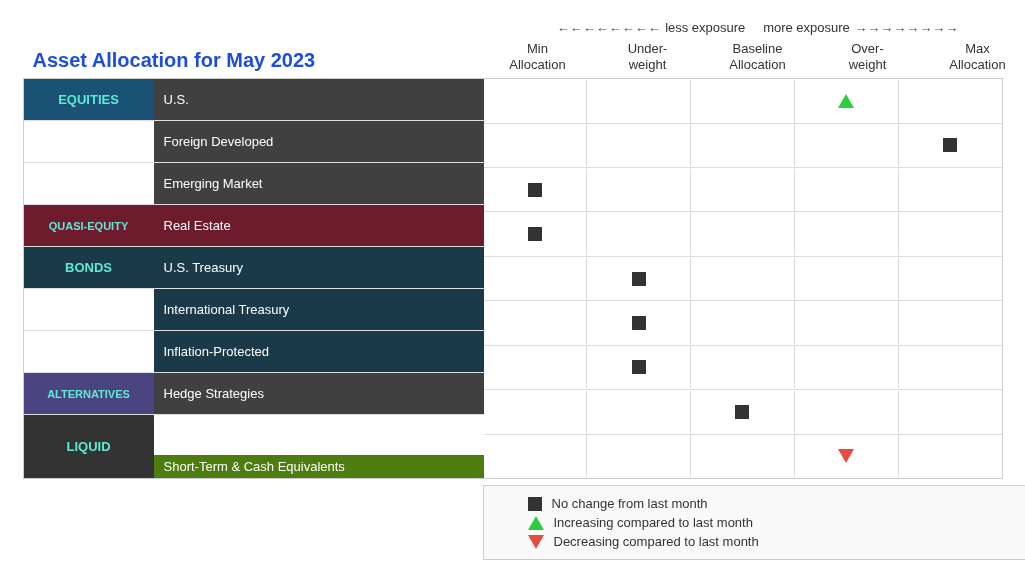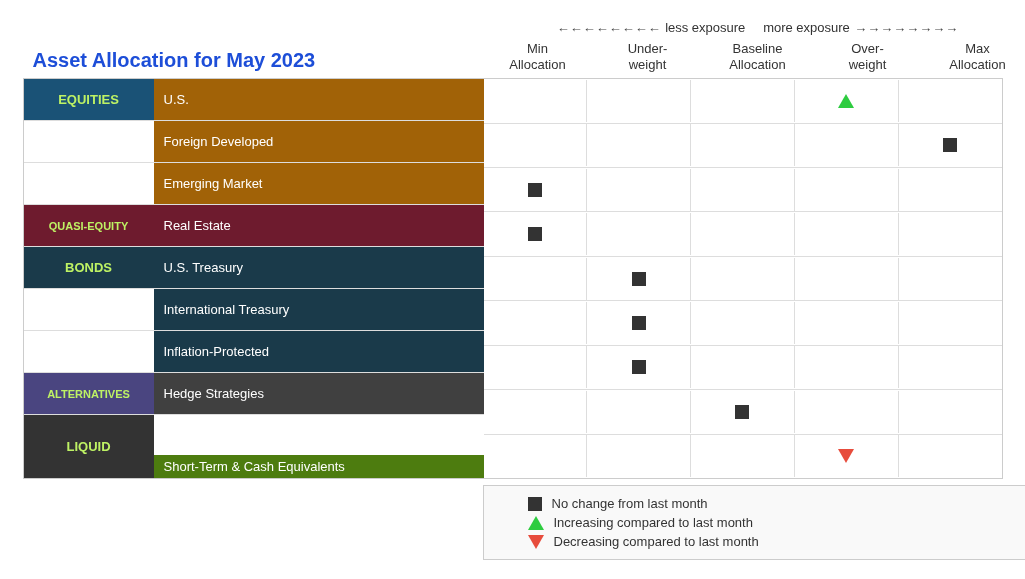--- a/index.html
+++ b/index.html
@@ -69,21 +69,21 @@
     .label-row:last-child {
       border-bottom: none;
     }
     .category-cell {
       width: 130px;
       display: flex;
       align-items: center;
       justify-content: center;
       font-weight: bold;
       font-size: 13px;
-      color: #bef264;
+      color: #5eead4;
       padding: 4px 6px;
       text-align: center;
     }
     .sub-cell {
       flex: 1;
       display: flex;
       align-items: center;
       padding: 4px 10px;
       font-size: 13px;
       color: #fff;
@@ -109,21 +109,21 @@
       align-items: center;
       justify-content: center;
       border-left: 1px solid #ddd;
       min-height: 42px;
     }
     .data-cell:first-child {
       border-left: none;
     }
     
     .bg-equities { background-color: #1a5276; }
-    .bg-equities-sub { background-color: #a16207; }
+    .bg-equities-sub { background-color: #404040; }
     .bg-quasi { background-color: #6e1b2e; }
     .bg-quasi-sub { background-color: #6e1b2e; }
     .bg-bonds { background-color: #1a3a4a; }
     .bg-bonds-sub { background-color: #1a3a4a; }
     .bg-alt { background-color: #4a4580; }
     .bg-alt-sub { background-color: #404040; }
     .bg-liquid { background-color: #333; }
     .bg-liquid-sub { background-color: #4d7c0f; margin-top: 40px; }
 
     

